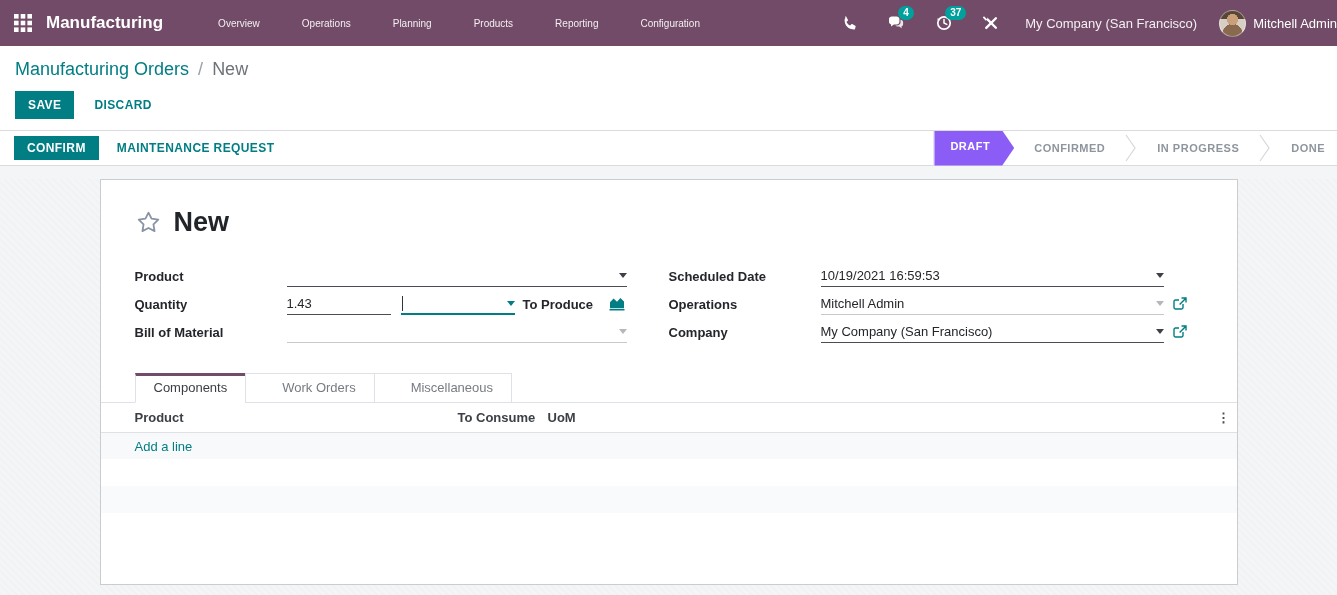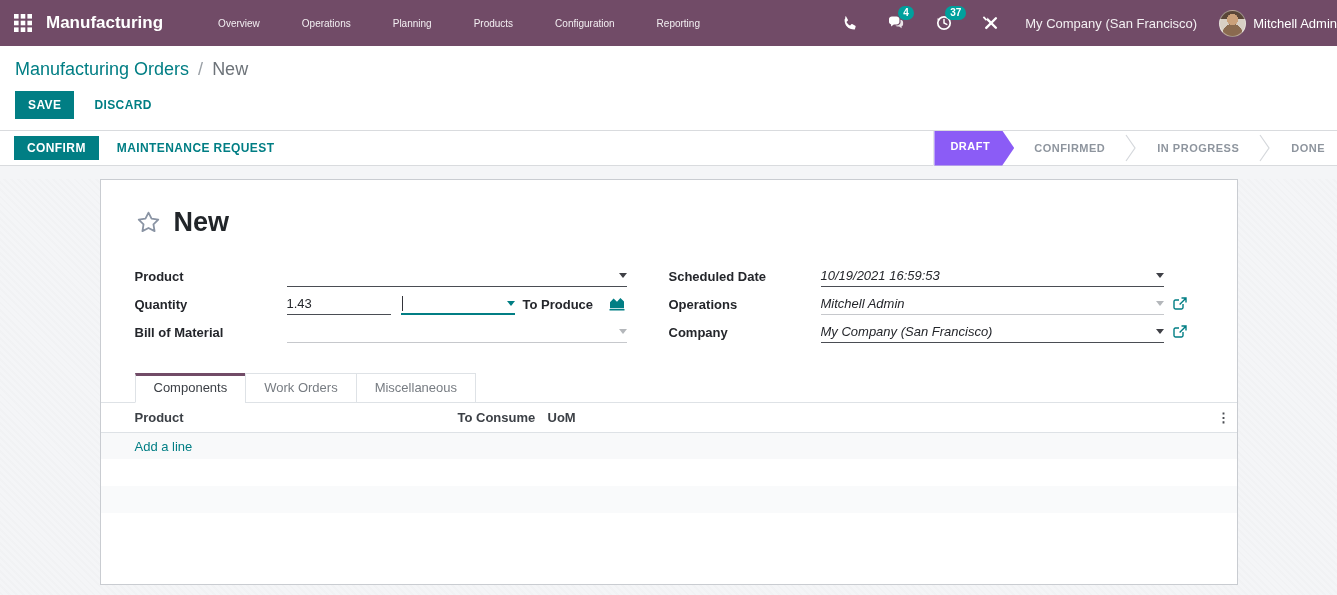--- a/index.html
+++ b/index.html
@@ -68,40 +68,40 @@
   .form { display:flex; margin-top:24px; padding:0 34px; }
   .fcol { width:50%; }
   .frow { display:flex; align-items:center; height:28px; }
   .flabel { width:152px; flex:0 0 152px; font-size:13px; font-weight:bold; color:#24262b; }
   .fvalue { font-size:13px; color:#24262b; position:relative; display:flex; align-items:center; }
   .inp { height:22px; display:flex; align-items:center; justify-content:space-between; }
   .u-dark  { border-bottom:1px solid #4a4d53; }
   .u-light { border-bottom:1px solid #c6c8cc; }
   .u-focus { border-bottom:2px solid #017e84; }
   .w-main { width:340px; }
-  .w-main-r { width:343px;font-style:italic; }
+  .w-main-r { width:343px; }
   .w-qty { width:104px; }
   .w-uom { width:114px; margin-left:10px; }
   .caret { width:0; height:0; border-left:4px solid transparent; border-right:4px solid transparent;
     border-top:5px solid #3f4046; }
   .caret.gray { border-top-color:#b4b7bb; }
   .caret.teal { border-top-color:#017e84; }
   .cursor-bar { width:1px; height:15px; background:#33343a; margin-left:1px; }
   .suffix { font-size:13px; font-weight:bold; color:#24262b; margin-left:8px; }
   .chart-icon { margin-left:15px; display:flex; cursor:pointer; }
   .ext-link { margin-left:9px; display:flex; cursor:pointer; }
 
   
   .tabs { display:flex; margin:26px 0 0; padding:0 34px; border-bottom:1px solid #dee2e6; }
   .tab { font-size:13px; color:#777c82; background:#fff; border:1px solid #dee2e6;
     border-bottom:none; padding:6px 18px 7px; cursor:pointer; position:relative; top:1px;
     border-bottom:1px solid #dee2e6; }
   .tab.active { color:#3c4046; border-top:3px solid #714B67; padding-top:4px;
     border-bottom:1px solid #fff; }
-  .tab + .tab { margin-left:-1px; }
+  .tab + .tab { margin-left:-1px;padding-left:36px; }
 
   
   .tbl-header { display:flex; align-items:center; height:30px; border-bottom:1px solid #dee2e6;
     font-size:13px; font-weight:bold; color:#3c4046; }
   .th-product { padding-left:34px; width:357px; }
   .th-consume { width:90px; }
   .th-uom { flex:1; }
   .th-dots { width:26px; color:#4a4d53; font-size:13px; font-weight:bold; text-align:center;
     cursor:pointer; line-height:1; }
   .row-addline { height:26px; display:flex; align-items:center; padding-left:34px;
@@ -126,22 +126,22 @@
           <rect x="6.7" y="13.4" width="4.6" height="4.6"></rect>
           <rect x="13.4" y="13.4" width="4.6" height="4.6"></rect>
       </g>
     </svg>
   </div>
   <div class="brand">Manufacturing</div>
   <div class="nav-item">Overview</div>
   <div class="nav-item">Operations</div>
   <div class="nav-item">Planning</div>
   <div class="nav-item">Products</div>
+  <div class="nav-item">Reporting</div>
   <div class="nav-item">Configuration</div>
-  <div class="nav-item">Reporting</div>
 
   <div class="systray">
     <div class="tray-icon">
       <svg width="17" height="17" viewBox="0 0 16 16">
         <path fill="#fff" d="M3.2 1.3c.3-.1.65.04.8.33l1.55 2.9c.13.26.09.57-.12.78L4.2 6.5c.67 1.45 1.97 2.73 3.4 3.4l1.2-1.2c.2-.2.52-.25.78-.12l2.9 1.55c.3.16.44.5.34.82l-.64 2.2c-.08.3-.36.5-.67.5C6 13.6 2.4 10 2.4 4.5c0-.3.2-.6.5-.68z"></path>
       </svg>
     </div>
     <div class="tray-icon">
       <svg width="19" height="17" viewBox="0 0 19 16">
         <path fill="#fff" d="M1 3.6C1 2.2 2.3 1.1 3.9 1.1h4.6c1.6 0 2.9 1.1 2.9 2.5v3c0 1.4-1.3 2.5-2.9 2.5H5.8L3.1 11V8.9C1.9 8.6 1 7.5 1 6.6z"></path>

